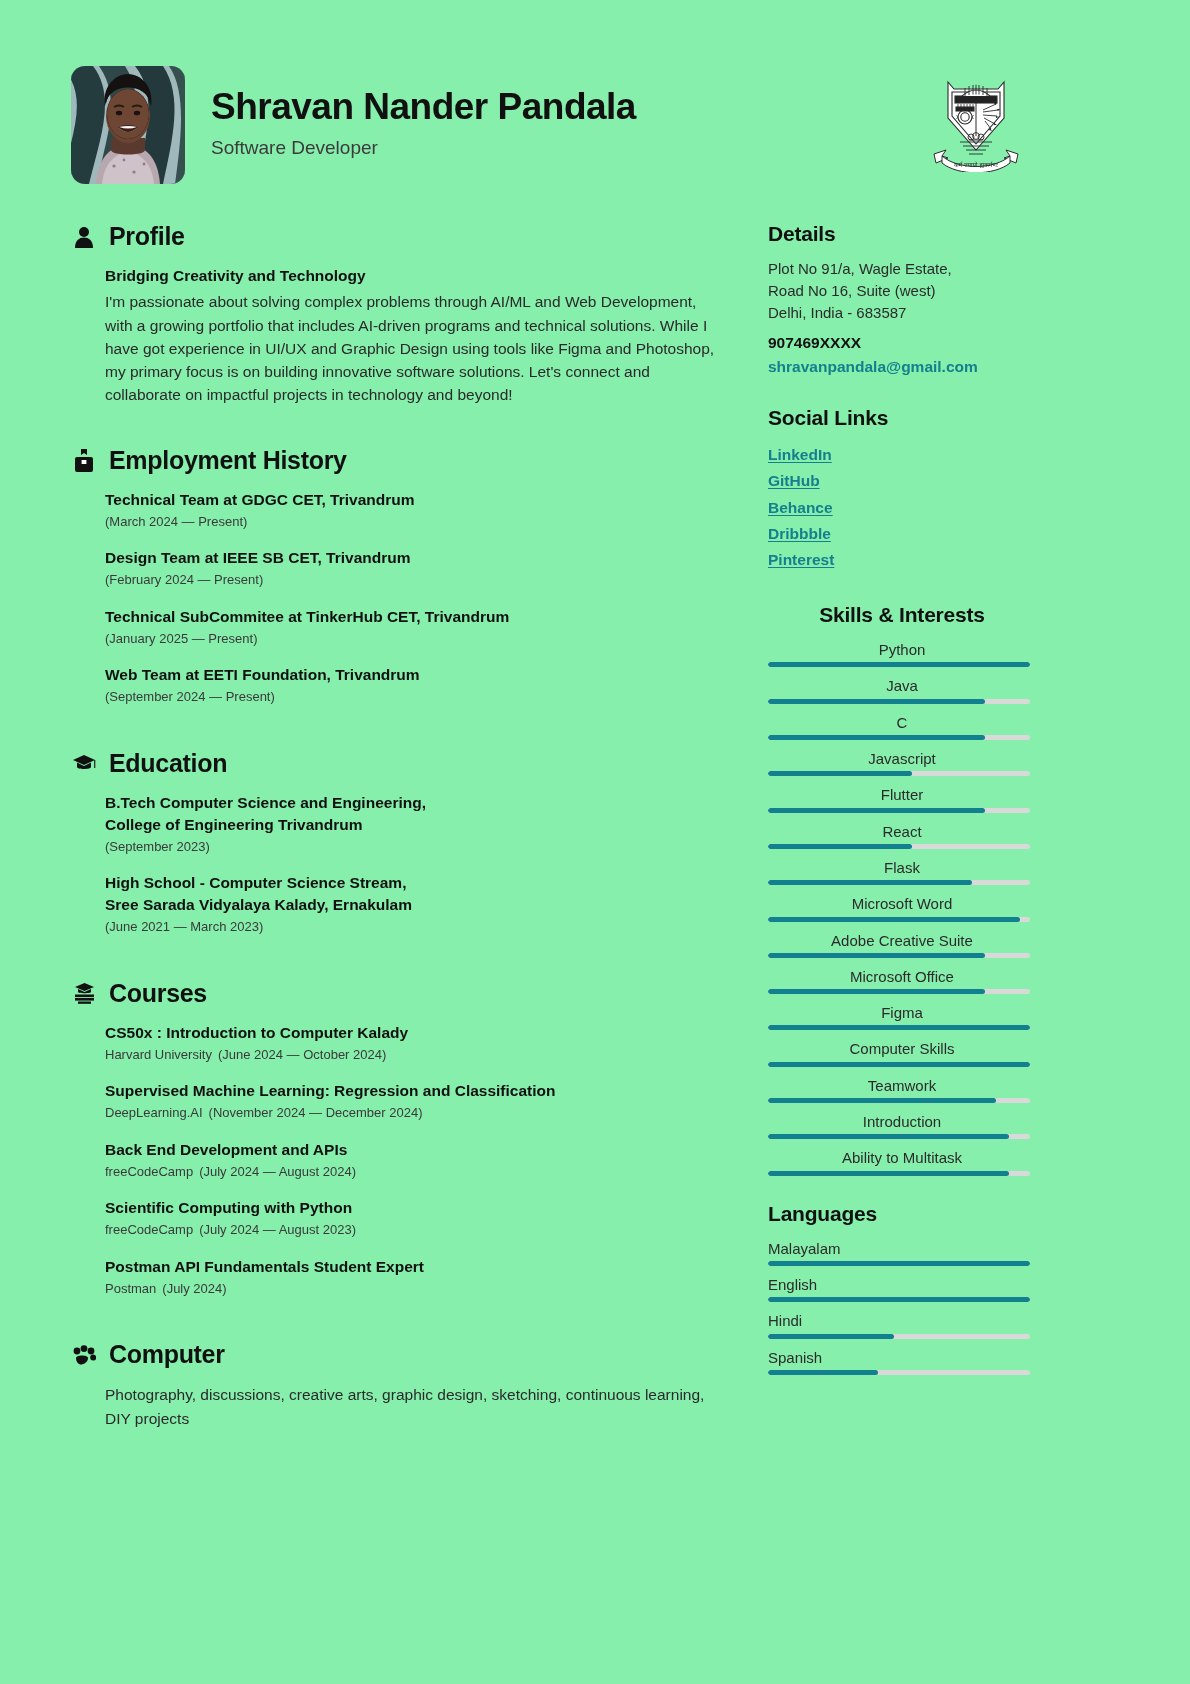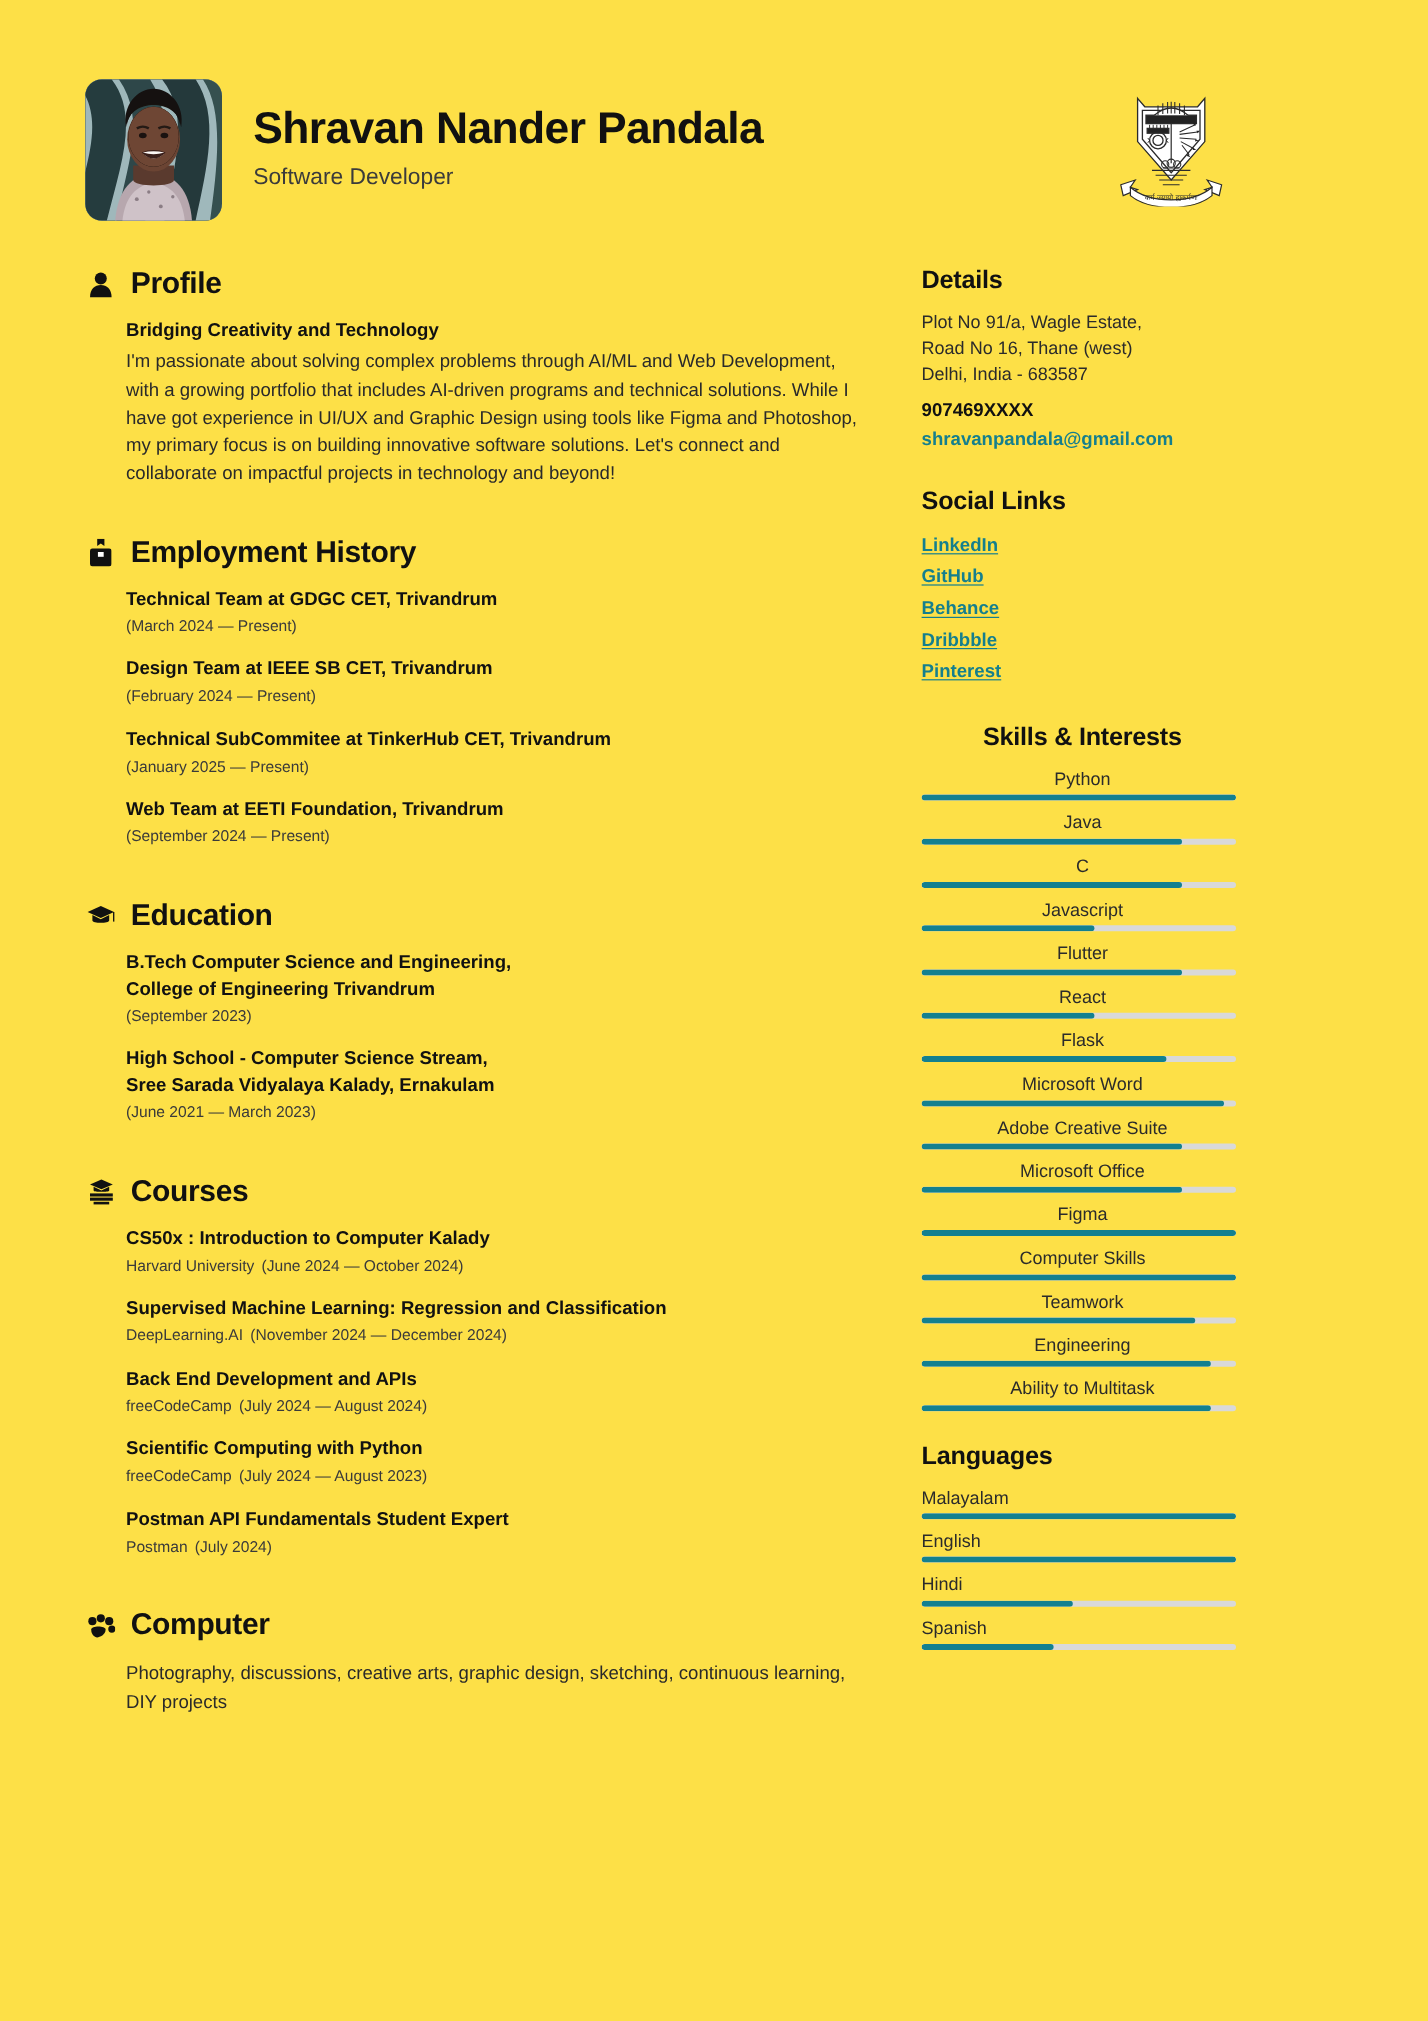--- a/index.html
+++ b/index.html
@@ -7,21 +7,21 @@
     width: 1190px;
     height: 1684px;
     background: #ffffff;
     font-family: "Liberation Sans", sans-serif;
     color: #1b1b1b;
   }
   .page {
     position: relative;
     width: 1190px;
     height: 1684px;
-    background: #fde047;
+    background: #86efac;
     overflow: hidden;
   }
 
   
   .header {
     position: absolute;
     left: 0; top: 0;
     width: 1190px;
     height: 200px;
   }
@@ -417,21 +417,21 @@
     </div>
 
   </div>
 
   <div class="right-col">
 
     <div class="side-block">
       <div class="side-title">Details</div>
       <div class="address">
         <div>Plot No 91/a, Wagle Estate,</div>
-        <div>Road No 16, Thane (west)</div>
+        <div>Road No 16, Suite (west)</div>
         <div>Delhi, India - 683587</div>
       </div>
       <div class="phone">907469XXXX</div>
       <div class="email">shravanpandala@gmail.com</div>
     </div>
 
     <div class="side-block">
       <div class="side-title">Social Links</div>
       <div>
         <span class="social-link">LinkedIn</span>
@@ -517,21 +517,21 @@
               <div class="bar-fill" style="width: 100%; background: rgb(19, 128, 143);"></div>
             </div>
           </div>
           <div class="bar-row">
             <div class="bar-label">Teamwork</div>
             <div class="bar-track">
               <div class="bar-fill" style="width: 87%; background: rgb(19, 128, 143);"></div>
             </div>
           </div>
           <div class="bar-row">
-            <div class="bar-label">Engineering</div>
+            <div class="bar-label">Introduction</div>
             <div class="bar-track">
               <div class="bar-fill" style="width: 92%; background: rgb(19, 128, 143);"></div>
             </div>
           </div>
           <div class="bar-row">
             <div class="bar-label">Ability to Multitask</div>
             <div class="bar-track">
               <div class="bar-fill" style="width: 92%; background: rgb(19, 128, 143);"></div>
             </div>
           </div>

